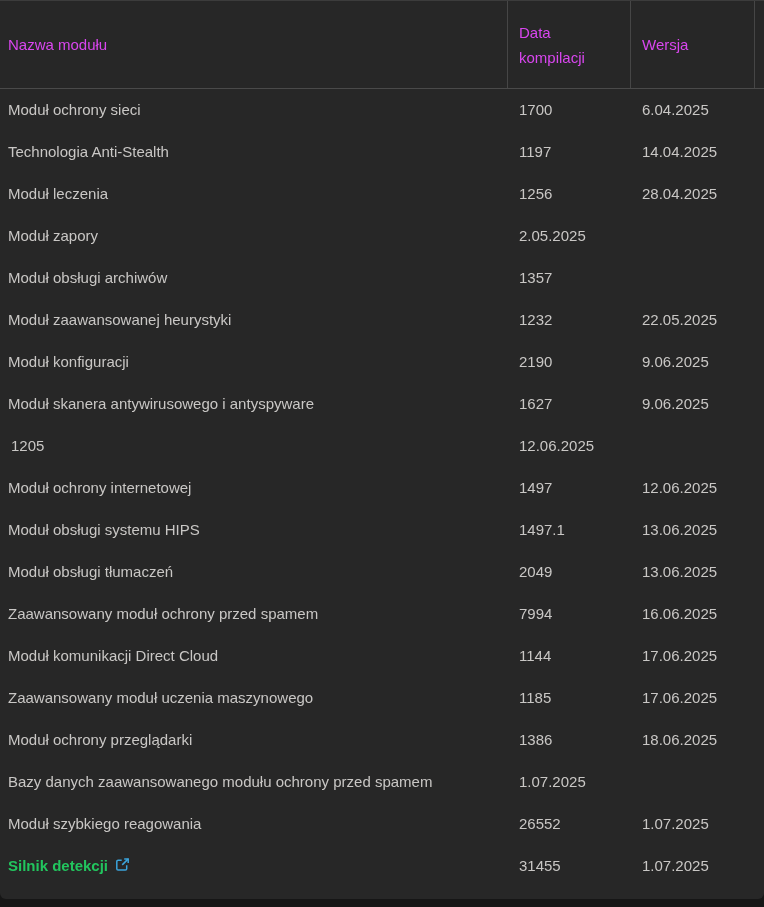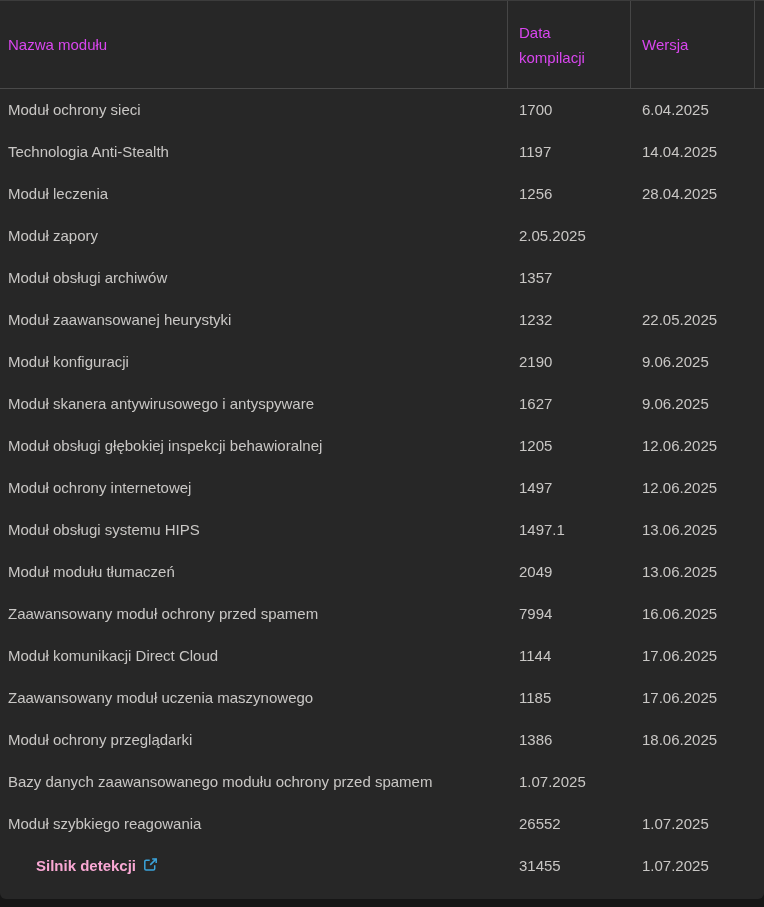--- a/index.html
+++ b/index.html
@@ -41,28 +41,27 @@
     display: grid;
     grid-template-columns: 508px 123px 124px 1fr;
     min-height: 42px;
     align-items: center;
   }
   .td { line-height: 24px; }
   .td-name { padding: 6px 14px 6px 8px; }
   .td-ver, .td-date { padding: 0 10px 0 11px; }
 
   .module-link {
-    color: #f9a8d4;
+    color: #22c55e;
     font-weight: bold;
     text-decoration: none;
     display: inline-flex;
     align-items: center;
     gap: 7px;
     cursor: pointer;
-    margin-left: 28px;
   }
   .ext-icon { display: inline-block; position: relative; top: 1px; }
 </style>
 </head>
 <body>
 
 <div class="panel">
   <div class="table">
 
     <div class="thead">
@@ -113,39 +112,38 @@
           <div class="td td-date">9.06.2025</div>
           <div class="td td-spacer"></div>
         </div>
         <div class="tr">
           <div class="td td-name">Moduł skanera antywirusowego i antyspyware</div>
           <div class="td td-ver">1627</div>
           <div class="td td-date">9.06.2025</div>
           <div class="td td-spacer"></div>
         </div>
         <div class="tr">
-          <div class="td td-name">Moduł obsługi głębokiej inspekcji behawioralnej</div>
           <div class="td td-ver">1205</div>
           <div class="td td-date">12.06.2025</div>
           <div class="td td-spacer"></div>
         </div>
         <div class="tr">
           <div class="td td-name">Moduł ochrony internetowej</div>
           <div class="td td-ver">1497</div>
           <div class="td td-date">12.06.2025</div>
           <div class="td td-spacer"></div>
         </div>
         <div class="tr">
           <div class="td td-name">Moduł obsługi systemu HIPS</div>
           <div class="td td-ver">1497.1</div>
           <div class="td td-date">13.06.2025</div>
           <div class="td td-spacer"></div>
         </div>
         <div class="tr">
-          <div class="td td-name">Moduł modułu tłumaczeń</div>
+          <div class="td td-name">Moduł obsługi tłumaczeń</div>
           <div class="td td-ver">2049</div>
           <div class="td td-date">13.06.2025</div>
           <div class="td td-spacer"></div>
         </div>
         <div class="tr">
           <div class="td td-name">Zaawansowany moduł ochrony przed spamem</div>
           <div class="td td-ver">7994</div>
           <div class="td td-date">16.06.2025</div>
           <div class="td td-spacer"></div>
         </div>

